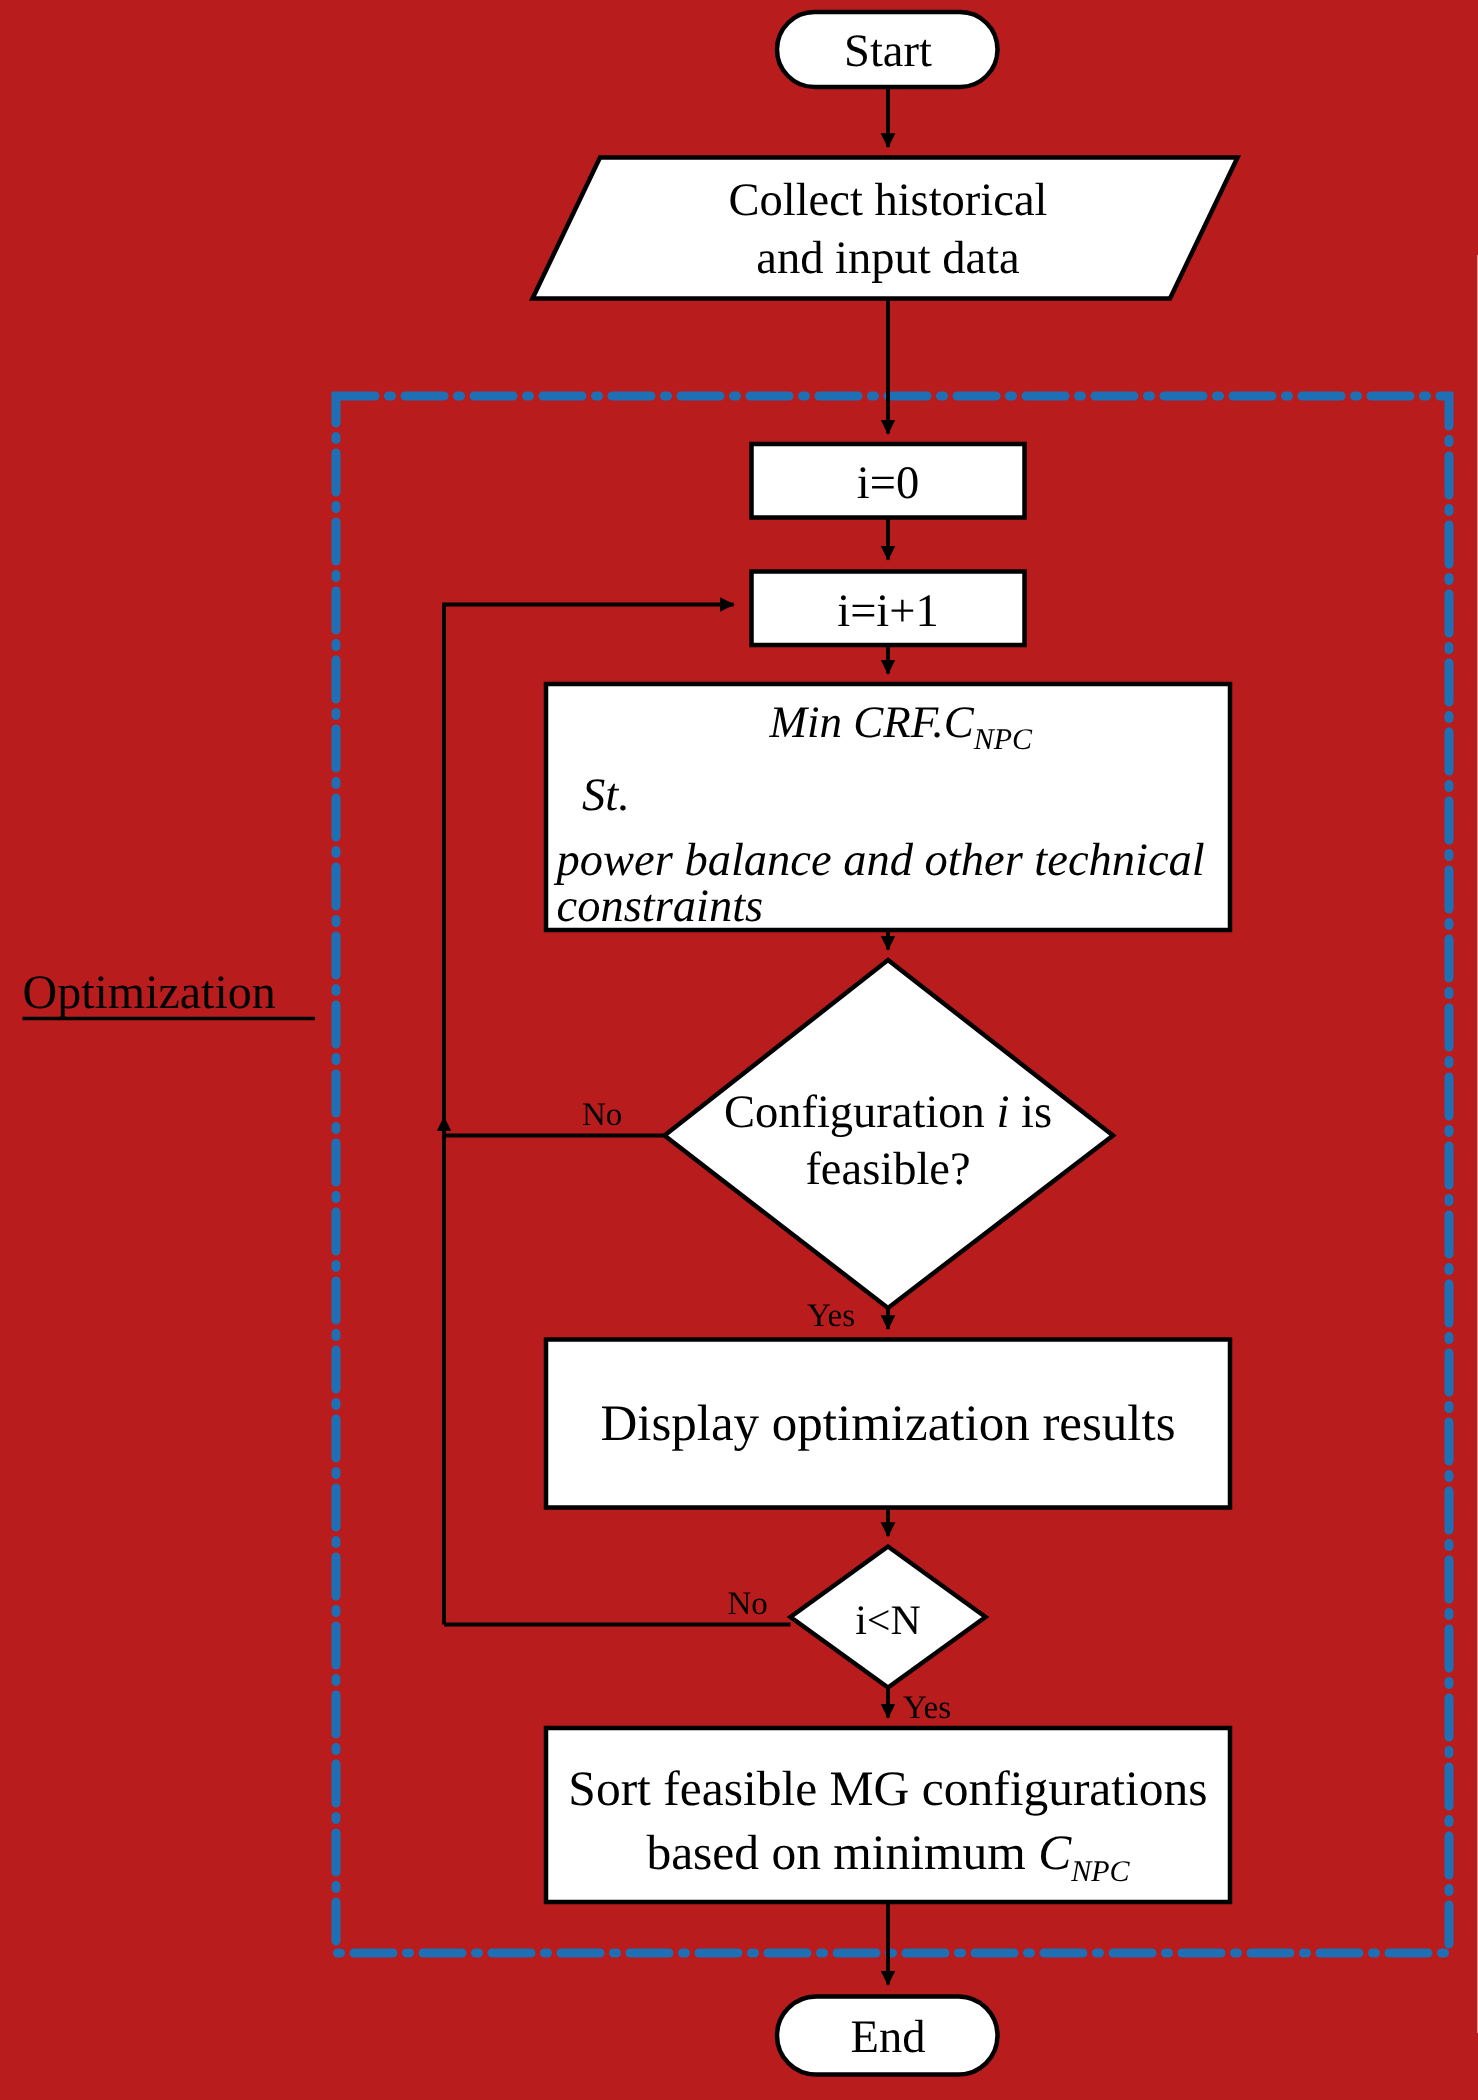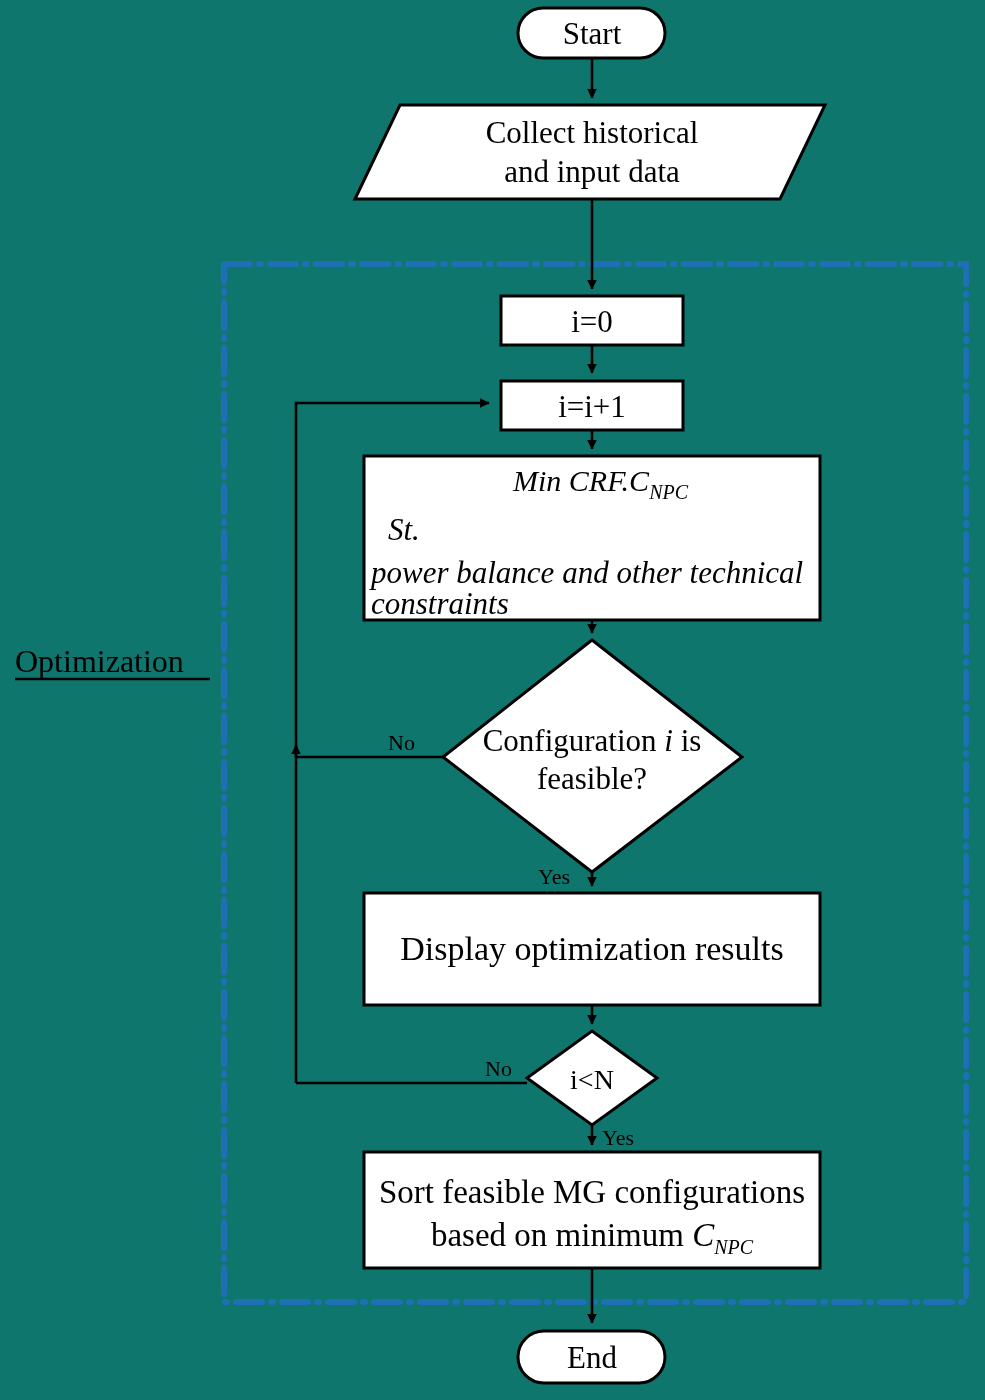--- a/index.html
+++ b/index.html
@@ -4,21 +4,21 @@
 <style>
   html, body {
     margin: 0;
     padding: 0;
     background: #ffffff;
   }
   #page {
     position: relative;
     width: 985px;
     height: 1400px;
-    background: #0f766e;
+    background: #b91c1c;
     font-family: "Liberation Serif", "DejaVu Serif", serif;
     overflow: hidden;
   }
   svg#flow {
     position: absolute;
     top: 0;
     left: 0;
     width: 985px;
     height: 1400px;
   }

